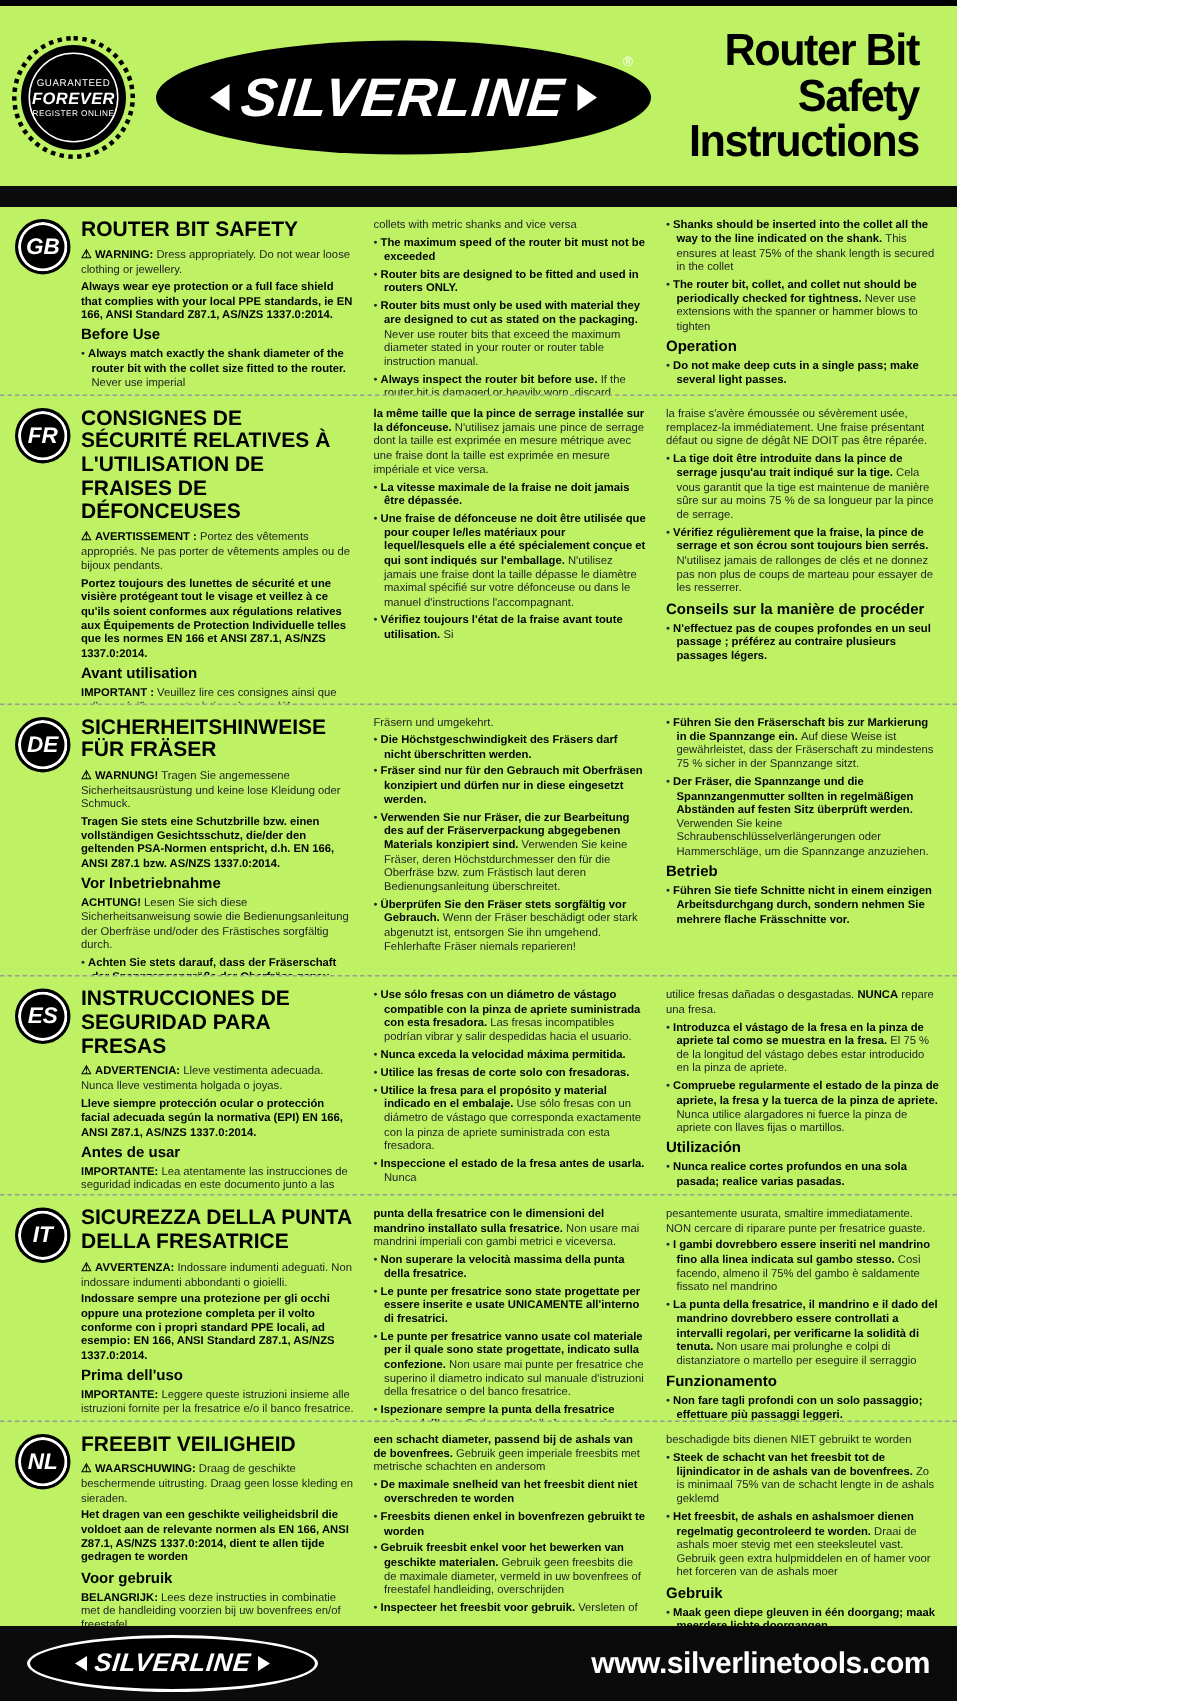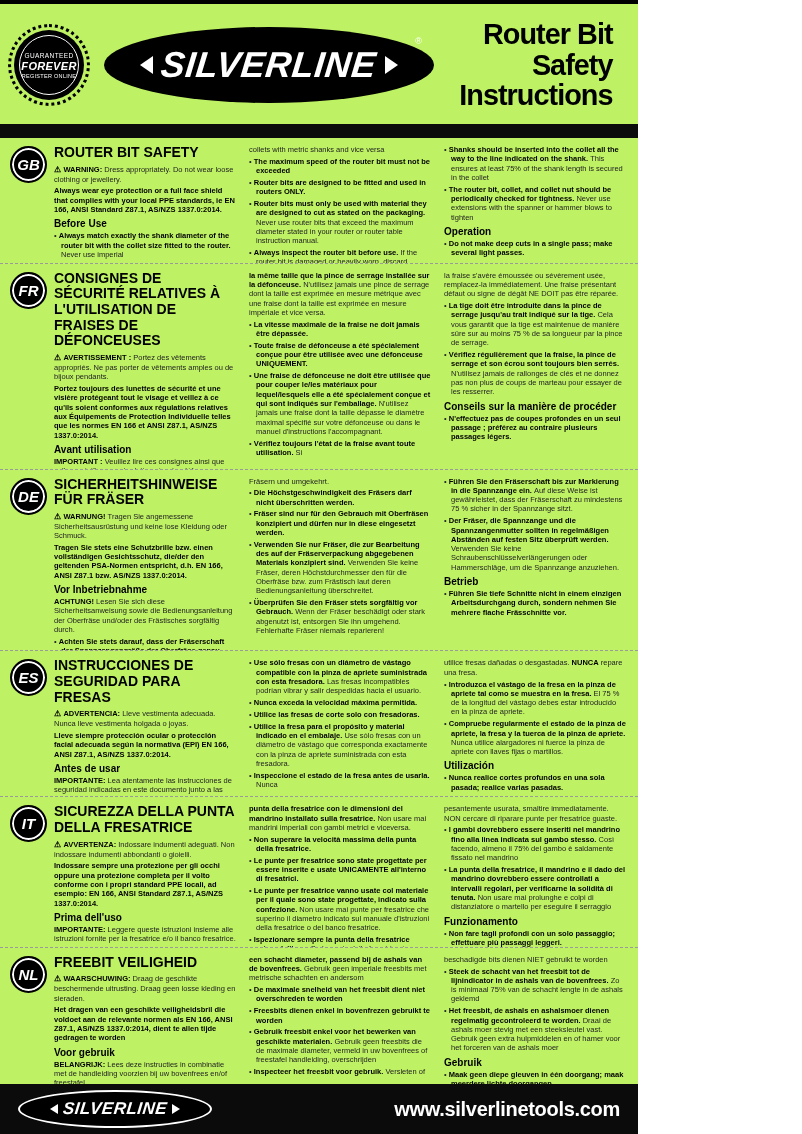--- a/index.html
+++ b/index.html
@@ -119,21 +119,20 @@
             <h2 class="sec-title">CONSIGNES DE SÉCURITÉ RELATIVES À L'UTILISATION DE FRAISES DE DÉFONCEUSES</h2>
             <p class="block"><span class="warn-icon">⚠ </span><b>AVERTISSEMENT : </b><span>Portez des vêtements appropriés. Ne pas porter de vêtements amples ou de bijoux pendants.</span></p>
             <p class="block"><b>Portez toujours des lunettes de sécurité et une visière protégeant tout le visage et veillez à ce qu'ils soient conformes aux régulations relatives aux Équipements de Protection Individuelle telles que les normes EN 166 et ANSI Z87.1, AS/NZS 1337.0:2014.</b></p>
             <h3 class="sub-title">Avant utilisation</h3>
             <p class="block"><b>IMPORTANT : </b><span>Veuillez lire ces consignes ainsi que celles spécifiquement relatives à votre défonceuse.</span></p>
             <p class="block bullet"><span>• </span><b>La taille de la tige de la fraise doit être exactement de</b></p>
           </div>
           <div class="col">
             <p class="block"><b>la même taille que la pince de serrage installée sur la défonceuse. </b><span>N'utilisez jamais une pince de serrage dont la taille est exprimée en mesure métrique avec une fraise dont la taille est exprimée en mesure impériale et vice versa.</span></p>
             <p class="block bullet"><span>• </span><b>La vitesse maximale de la fraise ne doit jamais être dépassée.</b></p>
-            <p class="block bullet"><span>• </span><b>Toute fraise de défonceuse a été spécialement conçue pour être utilisée avec une défonceuse UNIQUEMENT.</b></p>
             <p class="block bullet"><span>• </span><b>Une fraise de défonceuse ne doit être utilisée que pour couper le/les matériaux pour lequel/lesquels elle a été spécialement conçue et qui sont indiqués sur l'emballage. </b><span>N'utilisez jamais une fraise dont la taille dépasse le diamètre maximal spécifié sur votre défonceuse ou dans le manuel d'instructions l'accompagnant.</span></p>
             <p class="block bullet"><span>• </span><b>Vérifiez toujours l'état de la fraise avant toute utilisation. </b><span>Si</span></p>
           </div>
           <div class="col">
             <p class="block"><span>la fraise s'avère émoussée ou sévèrement usée, remplacez-la immédiatement. Une fraise présentant défaut ou signe de dégât NE DOIT pas être réparée.</span></p>
             <p class="block bullet"><span>• </span><b>La tige doit être introduite dans la pince de serrage jusqu'au trait indiqué sur la tige. </b><span>Cela vous garantit que la tige est maintenue de manière sûre sur au moins 75 % de sa longueur par la pince de serrage.</span></p>
             <p class="block bullet"><span>• </span><b>Vérifiez régulièrement que la fraise, la pince de serrage et son écrou sont toujours bien serrés. </b><span>N'utilisez jamais de rallonges de clés et ne donnez pas non plus de coups de marteau pour essayer de les resserrer.</span></p>
             <h3 class="sub-title">Conseils sur la manière de procéder</h3>
             <p class="block bullet"><span>• </span><b>N'effectuez pas de coupes profondes en un seul passage ; préférez au contraire plusieurs passages légers.</b></p>
           </div>

